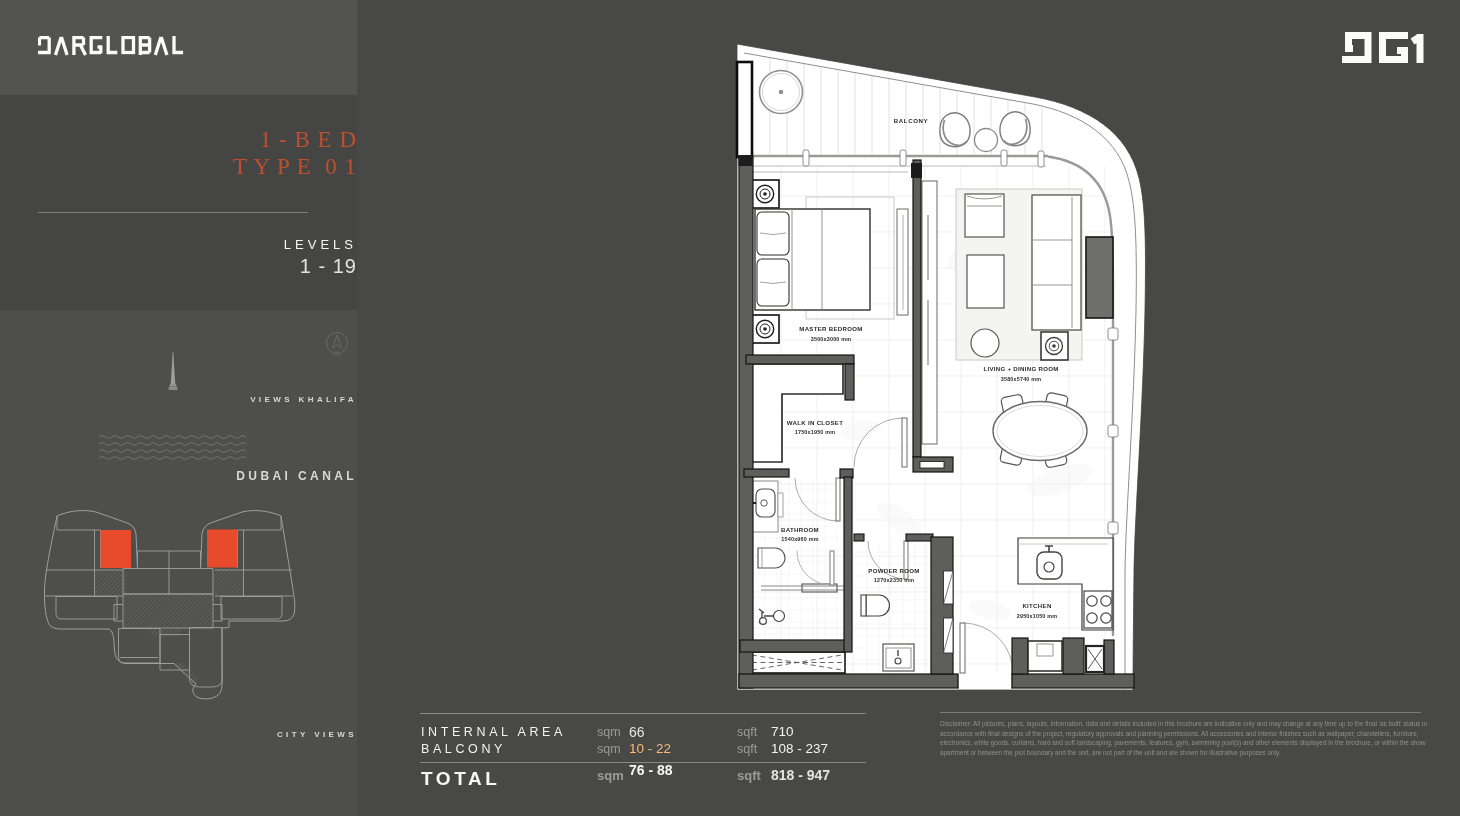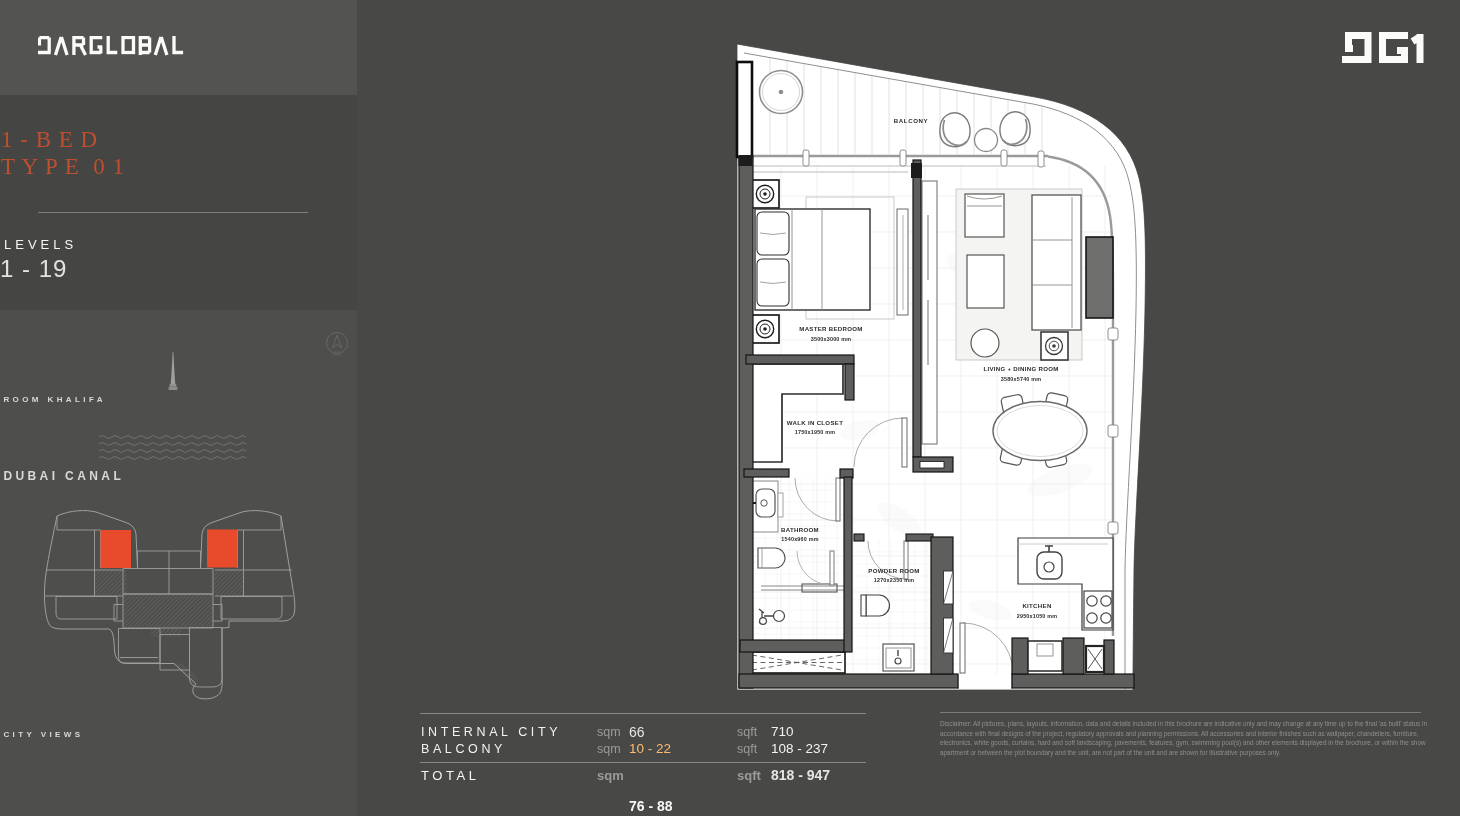--- a/index.html
+++ b/index.html
@@ -1,18 +1,18 @@
 <!DOCTYPE html>
 <html><head>
 <meta charset="utf-8">
 <style>
   html,body{margin:0;padding:0}
   body{width:1460px;height:816px;background:#484847;font-family:"Liberation Sans",sans-serif;position:relative;overflow:hidden}
   .abs{position:absolute}
-  .ctr{text-align:left;width:357px;left:0}
+  .ctr{text-align:right;width:357px;left:0}
 </style>
 </head>
 <body>
 
 <div class="abs" style="left:0;top:0;width:357px;height:95px;background:#535352"></div>
 
 <div class="abs" style="left:0;top:95px;width:357px;height:215px;background:#454544"></div>
 
 <div class="abs" style="left:0;top:310px;width:357px;height:506px;background:#4e4e4d"></div>
 
@@ -40,36 +40,36 @@
 </svg>
 
 <div class="abs ctr" style="top:127px;font-family:'Liberation Serif',serif;font-size:23px;color:#bf4f2f;letter-spacing:1px;text-indent:1px">1 - B E D</div>
 
 <div class="abs ctr" style="top:154px;font-family:Liberation Serif, serif;font-size:23px;color:#bf4f2f;letter-spacing:1px;text-indent:1px">T Y P E&nbsp; 0 1</div>
 
 <div class="abs" style="left:38px;top:212px;width:270px;height:1px;background:#7d7d7c"></div>
 
 <div class="abs ctr" style="top:237px;font-size:13px;font-weight:normal;letter-spacing:4px;text-indent:4px;color:#f5f5f4">LEVELS</div>
 
-<div class="abs ctr" style="top:255px;font-size:24px;letter-spacing:1px;color:#e2e2e1">1 - 19</div>
+<div class="abs ctr" style="top:255px;font-size:20px;letter-spacing:1px;color:#e2e2e1">1 - 19</div>
 
 <svg class="abs" style="left:320px;top:328px" width="36" height="36" viewBox="0 0 36 36">
 <circle cx="17" cy="15" r="10.5" fill="none" stroke="#686867" stroke-width="1"></circle>
 <path d="M17,7 L21.5,20 L17,16.5 L12.5,20 Z" fill="none" stroke="#686867" stroke-width="1"></path>
 <path d="M14,24 h6 M13,27 h8" stroke="#5d5d5c" stroke-width="1" fill="none"></path>
 </svg>
 
 <svg class="abs" style="left:158px;top:350px" width="30" height="44" viewBox="0 0 30 44">
 <path d="M15,0 L17.3,34 L12.7,34 Z" fill="#9c9c9b"></path>
 <rect x="11.7" y="34" width="6.6" height="2.6" fill="#92928f"></rect>
 <rect x="10.6" y="36.6" width="8.8" height="3.4" fill="#8b8b88"></rect>
 <path d="M15,2 V34" stroke="#aaaaa9" stroke-width="0.5"></path>
 </svg>
 
-<div class="abs ctr" style="top:395px;font-size:8px;font-weight:bold;letter-spacing:3.4px;text-indent:3.4px;color:#d8d8d7">ROOM KHALIFA</div>
+<div class="abs ctr" style="top:395px;font-size:8px;font-weight:bold;letter-spacing:3.4px;text-indent:3.4px;color:#d8d8d7">VIEWS KHALIFA</div>
 
 <svg class="abs" style="left:99px;top:434px" width="150" height="28" viewBox="0 0 150 28">
 <g stroke="#73736f" stroke-width="1" fill="none">
 <path d="M0,3 q3.2,-3 6.4,0 t6.4,0 t6.4,0 t6.4,0 t6.4,0 t6.4,0 t6.4,0 t6.4,0 t6.4,0 t6.4,0 t6.4,0 t6.4,0 t6.4,0 t6.4,0 t6.4,0 t6.4,0 t6.4,0 t6.4,0 t6.4,0 t6.4,0 t6.4,0 t6.4,0 t6.4,0"></path>
 <path d="M0,10 q3.2,-3 6.4,0 t6.4,0 t6.4,0 t6.4,0 t6.4,0 t6.4,0 t6.4,0 t6.4,0 t6.4,0 t6.4,0 t6.4,0 t6.4,0 t6.4,0 t6.4,0 t6.4,0 t6.4,0 t6.4,0 t6.4,0 t6.4,0 t6.4,0 t6.4,0 t6.4,0 t6.4,0"></path>
 <path d="M0,17 q3.2,-3 6.4,0 t6.4,0 t6.4,0 t6.4,0 t6.4,0 t6.4,0 t6.4,0 t6.4,0 t6.4,0 t6.4,0 t6.4,0 t6.4,0 t6.4,0 t6.4,0 t6.4,0 t6.4,0 t6.4,0 t6.4,0 t6.4,0 t6.4,0 t6.4,0 t6.4,0 t6.4,0"></path>
 <path d="M0,24 q3.2,-3 6.4,0 t6.4,0 t6.4,0 t6.4,0 t6.4,0 t6.4,0 t6.4,0 t6.4,0 t6.4,0 t6.4,0 t6.4,0 t6.4,0 t6.4,0 t6.4,0 t6.4,0 t6.4,0 t6.4,0 t6.4,0 t6.4,0 t6.4,0 t6.4,0 t6.4,0 t6.4,0"></path>
 </g>
 </svg>
 
@@ -116,37 +116,37 @@
 <svg class="abs" style="left:1342px;top:32px" width="82" height="31" viewBox="0 0 82 31">
 <g stroke="#fbfbfa" stroke-width="7" fill="none">
 <path d="M3,3.5 H29.5 M26,3.5 V27.5 M29.5,27.5 H0 M6.5,3.5 V20 M6.5,16.5 H11"></path>
 <path d="M37,3.5 H66 M40.5,3.5 V27.5 M37,27.5 H66 M62.5,27.5 V15 M62.5,18.5 H55"></path>
 <path d="M70.5,9.5 L78,4.8 M78,2 V31"></path>
 </g>
 </svg>
 
 <div class="abs" style="left:420px;top:713px;width:446px;height:1px;background:#888887"></div>
 
-<div class="abs" style="left:421px;top:725px;font-size:12.5px;letter-spacing:3.6px;color:#f2f2f1">INTERNAL CITY</div>
+<div class="abs" style="left:421px;top:725px;font-size:12.5px;letter-spacing:3.6px;color:#f2f2f1">INTERNAL AREA</div>
 <div class="abs" style="left:597px;top:725px;font-size:12.5px;color:#9b9b9a">sqm</div>
 <div class="abs" style="left:629px;top:724px;font-size:14px;color:#e5e5e5">66</div>
 <div class="abs" style="left:737px;top:725px;font-size:12.5px;color:#9b9b9a">sqft</div>
 <div class="abs" style="left:771px;top:724px;font-size:13.5px;color:#f2f2f1">710</div>
 
 <div class="abs" style="left:421px;top:742px;font-size:12.5px;letter-spacing:3.6px;color:#f2f2f1">BALCONY</div>
 <div class="abs" style="left:597px;top:742px;font-size:12.5px;color:#9b9b9a">sqm</div>
 <div class="abs" style="left:629px;top:741px;font-size:13.5px;color:#fdba74">10 - 22</div>
 <div class="abs" style="left:737px;top:742px;font-size:12.5px;color:#9b9b9a">sqft</div>
 <div class="abs" style="left:771px;top:741px;font-size:13.5px;color:#f2f2f1">108 - 237</div>
 
 <div class="abs" style="left:420px;top:762px;width:446px;height:1px;background:#888887"></div>
 
-<div class="abs" style="left:421px;top:768px;font-size:13px;font-weight:normal;letter-spacing:3.6px;color:#f7f7f6">TOTAL</div>
+<div class="abs" style="left:421px;top:768px;font-size:19px;font-weight:bold;letter-spacing:3.6px;color:#f7f7f6">TOTAL</div>
 <div class="abs" style="left:597px;top:768px;font-size:13px;font-weight:bold;color:#9b9b9a">sqm</div>
-<div class="abs" style="left:629px;top:798px;font-size:14px;font-weight:bold;color:#f7f7f6">76 - 88</div>
+<div class="abs" style="left:629px;top:762px;font-size:14px;font-weight:bold;color:#f7f7f6">76 - 88</div>
 <div class="abs" style="left:737px;top:768px;font-size:13px;font-weight:bold;color:#9b9b9a">sqft</div>
 <div class="abs" style="left:771px;top:767px;font-size:14px;font-weight:bold;color:#e5e5e5">818 - 947</div>
 
 <div class="abs" style="left:940px;top:712px;width:481px;height:1px;background:#7b7b7a"></div>
 
 <div class="abs" style="left:940px;top:719px;width:490px;font-size:6.4px;line-height:9.5px;color:#8f8f8d">Disclaimer: All pictures, plans, layouts, information, data and details included in this brochure are indicative only and may change at any time up to the final 'as built' status in accordance with final designs of the project, regulatory approvals and planning permissions. All accessories and interior finishes such as wallpaper, chandeliers, furniture, electronics, white goods, curtains, hard and soft landscaping, pavements, features, gym, swimming pool(s) and other elements displayed in the brochure, or within the show apartment or between the plot boundary and the unit, are not part of the unit and are shown for illustrative purposes only.</div>
 
 <svg id="plan" class="abs" style="left:0;top:0" width="1460" height="816" viewBox="0 0 1460 816">
 
 <path d="M737,690 L737,44 L1035,97 C1090,107 1128,133 1139,178 C1146,206 1146,250 1145,310 C1143,410 1135,510 1134,570 C1133.5,620 1133,660 1133,690 Z" fill="#ffffff" stroke="#454544" stroke-width="0.8"></path>

